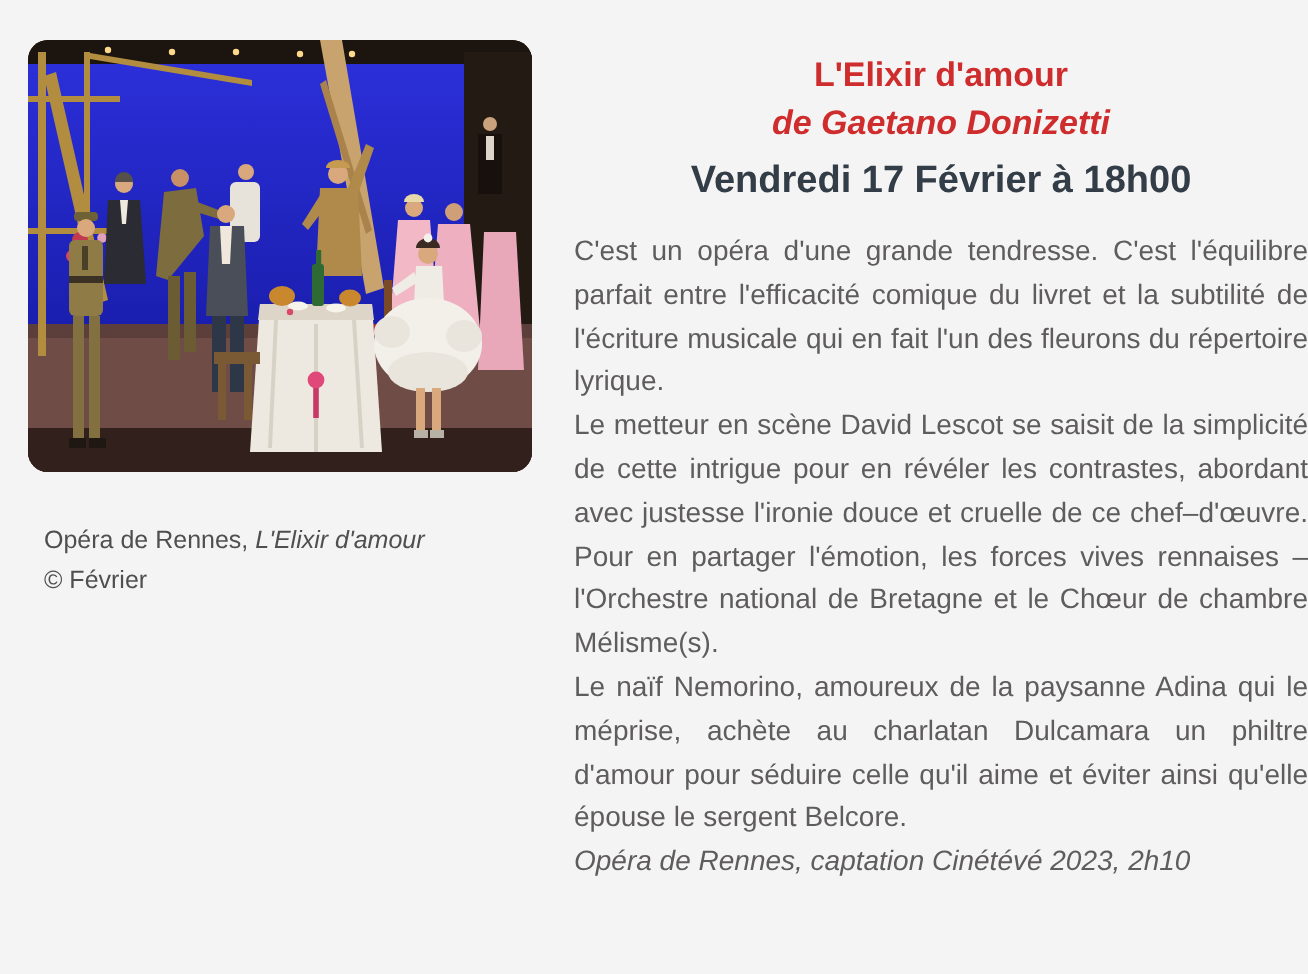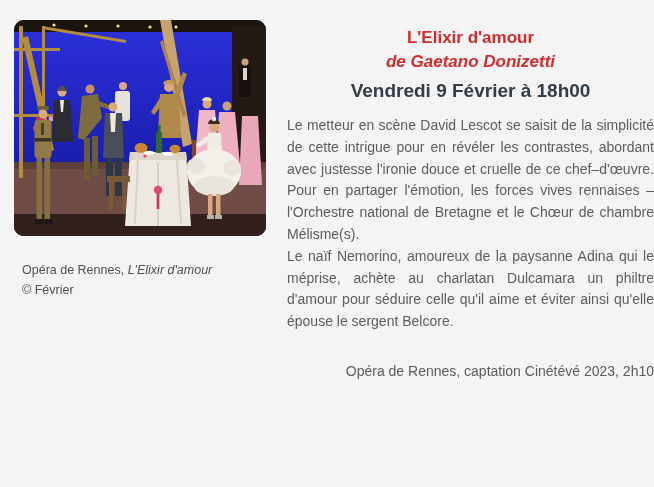--- a/index.html
+++ b/index.html
@@ -40,22 +40,22 @@
   .datetime{
     color:var(--date-color);font-size:19px;font-weight:bold;
     line-height:26px;margin:5px 0 0;
   }
   .body-text{margin-top:11px;}
   .para{
     text-align:justify;color:var(--body-text);font-size:14px;
     line-height:21.8px;margin:0;
   }
   .footnote{
-    text-align:right;color:var(--body-text);
-    font-size:14px;line-height:20px;margin:28px 0 0;
+    text-align:left;font-style:italic;color:var(--body-text);
+    font-size:14px;line-height:20px;margin:0 0 0;
   }
 </style>
 </head>
 <body>
 
 <div class="layout">
 
   <div class="left-col">
     <div class="photo-frame" title="opera-stage-scene-with-performers-blue-backdrop-banquet-table-bride-in-white-tutu">
       <svg width="252" height="216" viewBox="0 0 252 216">
@@ -203,21 +203,22 @@
     </div>
     <div class="caption">
       <span>Opéra de Rennes, </span><em>L'Elixir d'amour</em><br>
       <span>© Février</span>
     </div>
   </div>
 
   <div class="right-col">
     <h1 class="title">L'Elixir d'amour</h1>
     <h2 class="subtitle">de Gaetano Donizetti</h2>
-    <h3 class="datetime">Vendredi 9 Février à 18h00</h3>
+    <h3 class="datetime">Vendredi 17 Février à 18h00</h3>
     <div class="body-text">
+      <p class="para">C'est un opéra d'une grande tendresse. C'est l'équilibre parfait entre l'efficacité comique du livret et la subtilité de l'écriture musicale qui en fait l'un des fleurons du répertoire lyrique.</p>
       <p class="para">Le metteur en scène David Lescot se saisit de la simplicité de cette intrigue pour en révéler les contrastes, abordant avec justesse l'ironie douce et cruelle de ce chef–d'œuvre. Pour en partager l'émotion, les forces vives rennaises – l'Orchestre national de Bretagne et le Chœur de chambre Mélisme(s).</p>
       <p class="para">Le naïf Nemorino, amoureux de la paysanne Adina qui le méprise, achète au charlatan Dulcamara un philtre d'amour pour séduire celle qu'il aime et éviter ainsi qu'elle épouse le sergent Belcore.</p>
     </div>
     <p class="footnote">Opéra de Rennes, captation Cinétévé 2023, 2h10</p>
   </div>
 
 </div>
 
 </body></html>

